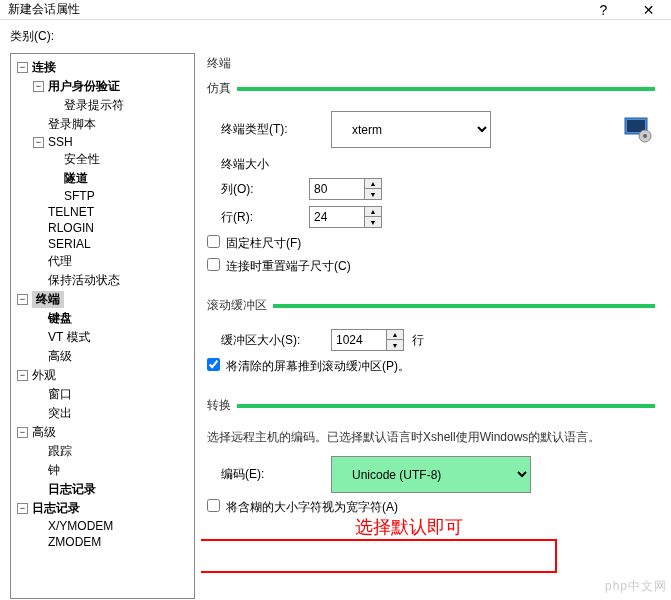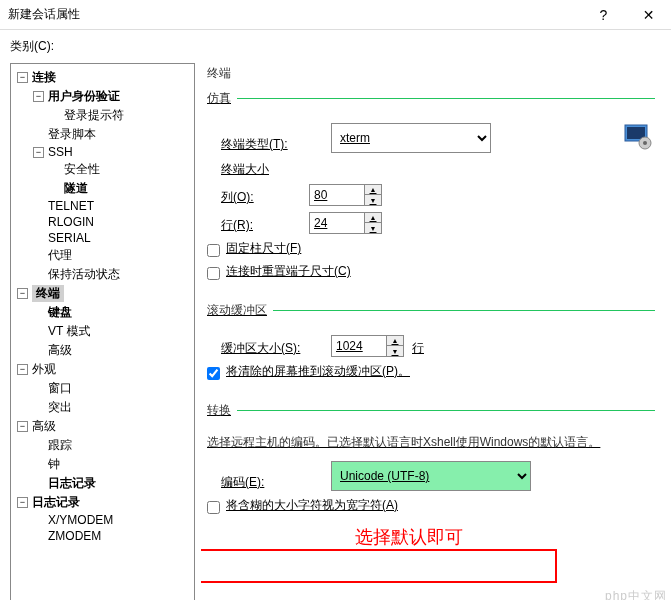--- a/index.html
+++ b/index.html
@@ -1,47 +1,47 @@
 <!DOCTYPE html>
 <html><head>
   <meta charset="utf-8">
   <style>
     * { box-sizing: border-box; margin: 0; padding: 0; font-family: "Microsoft YaHei", "SimSun", sans-serif; font-size: 12px; }
     body { background: #fff; width: 671px; height: 600px; overflow: hidden; }
-    .titlebar { height: 30px; border-bottom: 1px solid #ddd; display: flex; align-items: center; padding: 0 0 0 8px; }
+    .titlebar { height: 20px; border-bottom: 1px solid #ddd; display: flex; align-items: center; padding: 0 0 0 8px; }
     .titlebar .title { flex: 1; }
     .titlebar .btns { display: flex; }
     .titlebar .btn { width: 45px; height: 30px; display: flex; align-items: center; justify-content: center; font-size: 14px; }
     .category-label { padding: 8px 0 4px 10px; }
     .main { display: flex; height: calc(100% - 50px); }
     .sidebar { width: 185px; border: 1px solid #888; margin: 4px 6px 0 10px; overflow: auto; padding: 4px 0; }
     .tree { list-style: none; }
     .tree ul { list-style: none; padding-left: 16px; }
     .tree li { position: relative; }
     .node { display: flex; align-items: center; padding: 1px 0 1px 6px; white-space: nowrap; position: relative; }
     .toggle { width: 11px; height: 11px; border: 1px solid #888; display: inline-flex; align-items: center; justify-content: center; font-size: 9px; line-height: 1; margin-right: 4px; background: #fff; cursor: pointer; }
     .spacer { width: 15px; display: inline-block; }
     .bold { font-weight: bold; }
     .selected { background: #d0d0d0; display: inline-block; padding: 0 4px; }
     .content { flex: 1; padding: 6px 16px 0 6px; overflow: hidden; }
-    fieldset { border: none; border-top: 1px solid #22c55e; margin-bottom: 12px; padding: 10px 0 4px 0; text-decoration: underline; }
+    fieldset { border: none; border-top: 4px solid #22c55e; margin-bottom: 12px; padding: 10px 0 4px 0; }
     legend { padding: 0 6px 0 0; color: #333; }
     .section-header { color: #333; margin-bottom: 8px; }
-    .row { display: flex; align-items: flex-end; margin: 4px 0 4px 14px; min-height: 24px; }
+    .row { display: flex; align-items: center; margin: 4px 0 4px 14px; min-height: 24px; }
     .row .lbl { width: 110px; }
     .row .lbl2 { width: 88px; }
-    select { height: 30px; border: 1px solid #888; padding: 0 4px; background: #fff; }
+    select { height: 37px; border: 1px solid #888; padding: 0 16px; background: #fff; }
     .sel-wide { width: 160px; }
     .sel-enc { width: 200px; background: #86efac; }
     .spinner { display: flex; align-items: center; }
     .spinner input { width: 56px; height: 22px; border: 1px solid #888; padding: 0 4px; }
     .spinner .arrows { display: flex; flex-direction: column; border: 1px solid #888; border-left: none; }
     .spinner .arrows span { width: 16px; height: 10px; font-size: 7px; display: flex; align-items: center; justify-content: center; background: #eee; border-bottom: 1px solid #888; cursor: pointer; }
     .spinner .arrows span:last-child { border-bottom: none; }
-    .chk-row { display: flex; align-items: flex-end; margin: 6px 0 6px 0; }
+    .chk-row { display: flex; align-items: flex-start; margin: 6px 0 6px 0; }
     .chk-row input { margin-right: 6px; }
     .icon-term { width: 32px; height: 32px; }
     .desc { margin: 5px 0 10px 0; color: #333; }
     .annotation { color: #f00; font-size: 18px; font-weight: normal; position: absolute; }
     .redbox { border: 2px solid #f00; position: absolute; }
     .content { position: relative; }
     .watermark { position: absolute; right: 4px; bottom: 4px; color: #ccc; font-size: 12px; letter-spacing: 1px; }
   </style>
 </head>
 <body>
@@ -96,20 +96,26 @@
                     <span class="spacer"></span>
                     <span>安全性</span>
                   </div>
                 </li>
               <li>
                   <div class="node">
                     <span class="spacer"></span>
                     <span class="bold">隧道</span>
                   </div>
                 </li>
+              <li>
+                  <div class="node">
+                    <span class="spacer"></span>
+                    <span>SFTP</span>
+                  </div>
+                </li>
             </ul>
           </li>
           <li>
               <div class="node">
                 <span class="spacer"></span>
                 <span>TELNET</span>
               </div>
             </li>
           <li>
               <div class="node">

